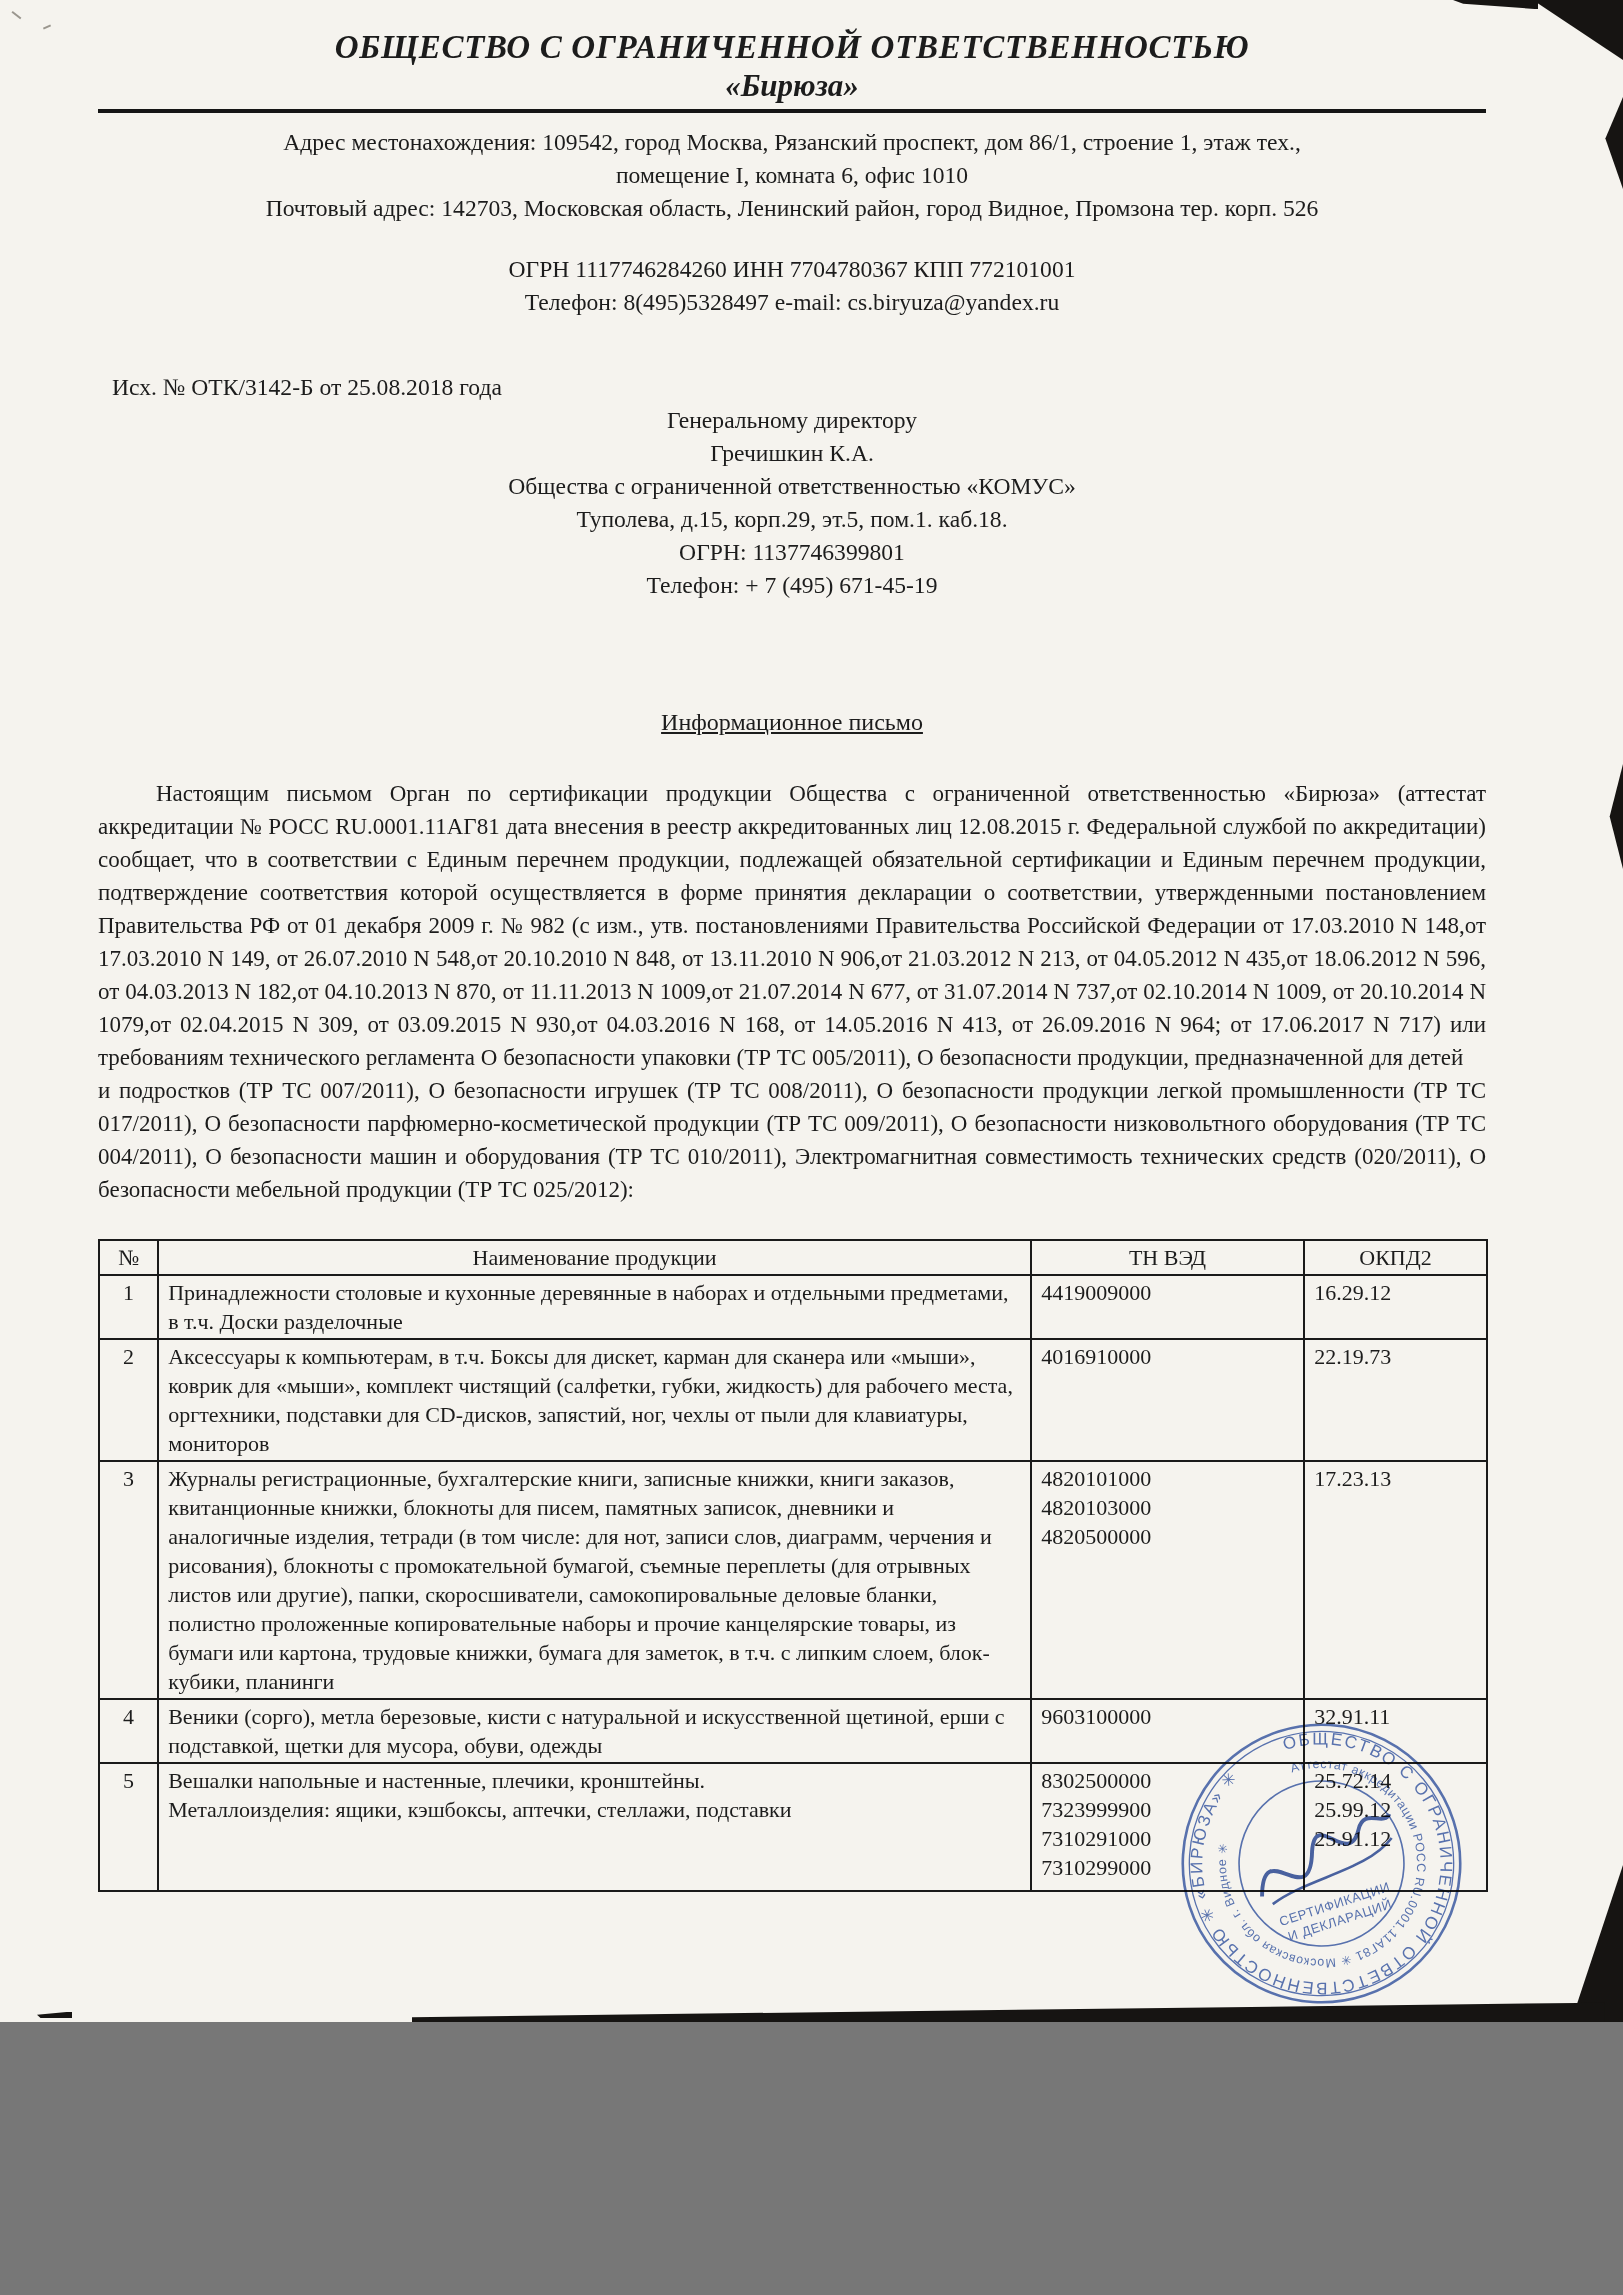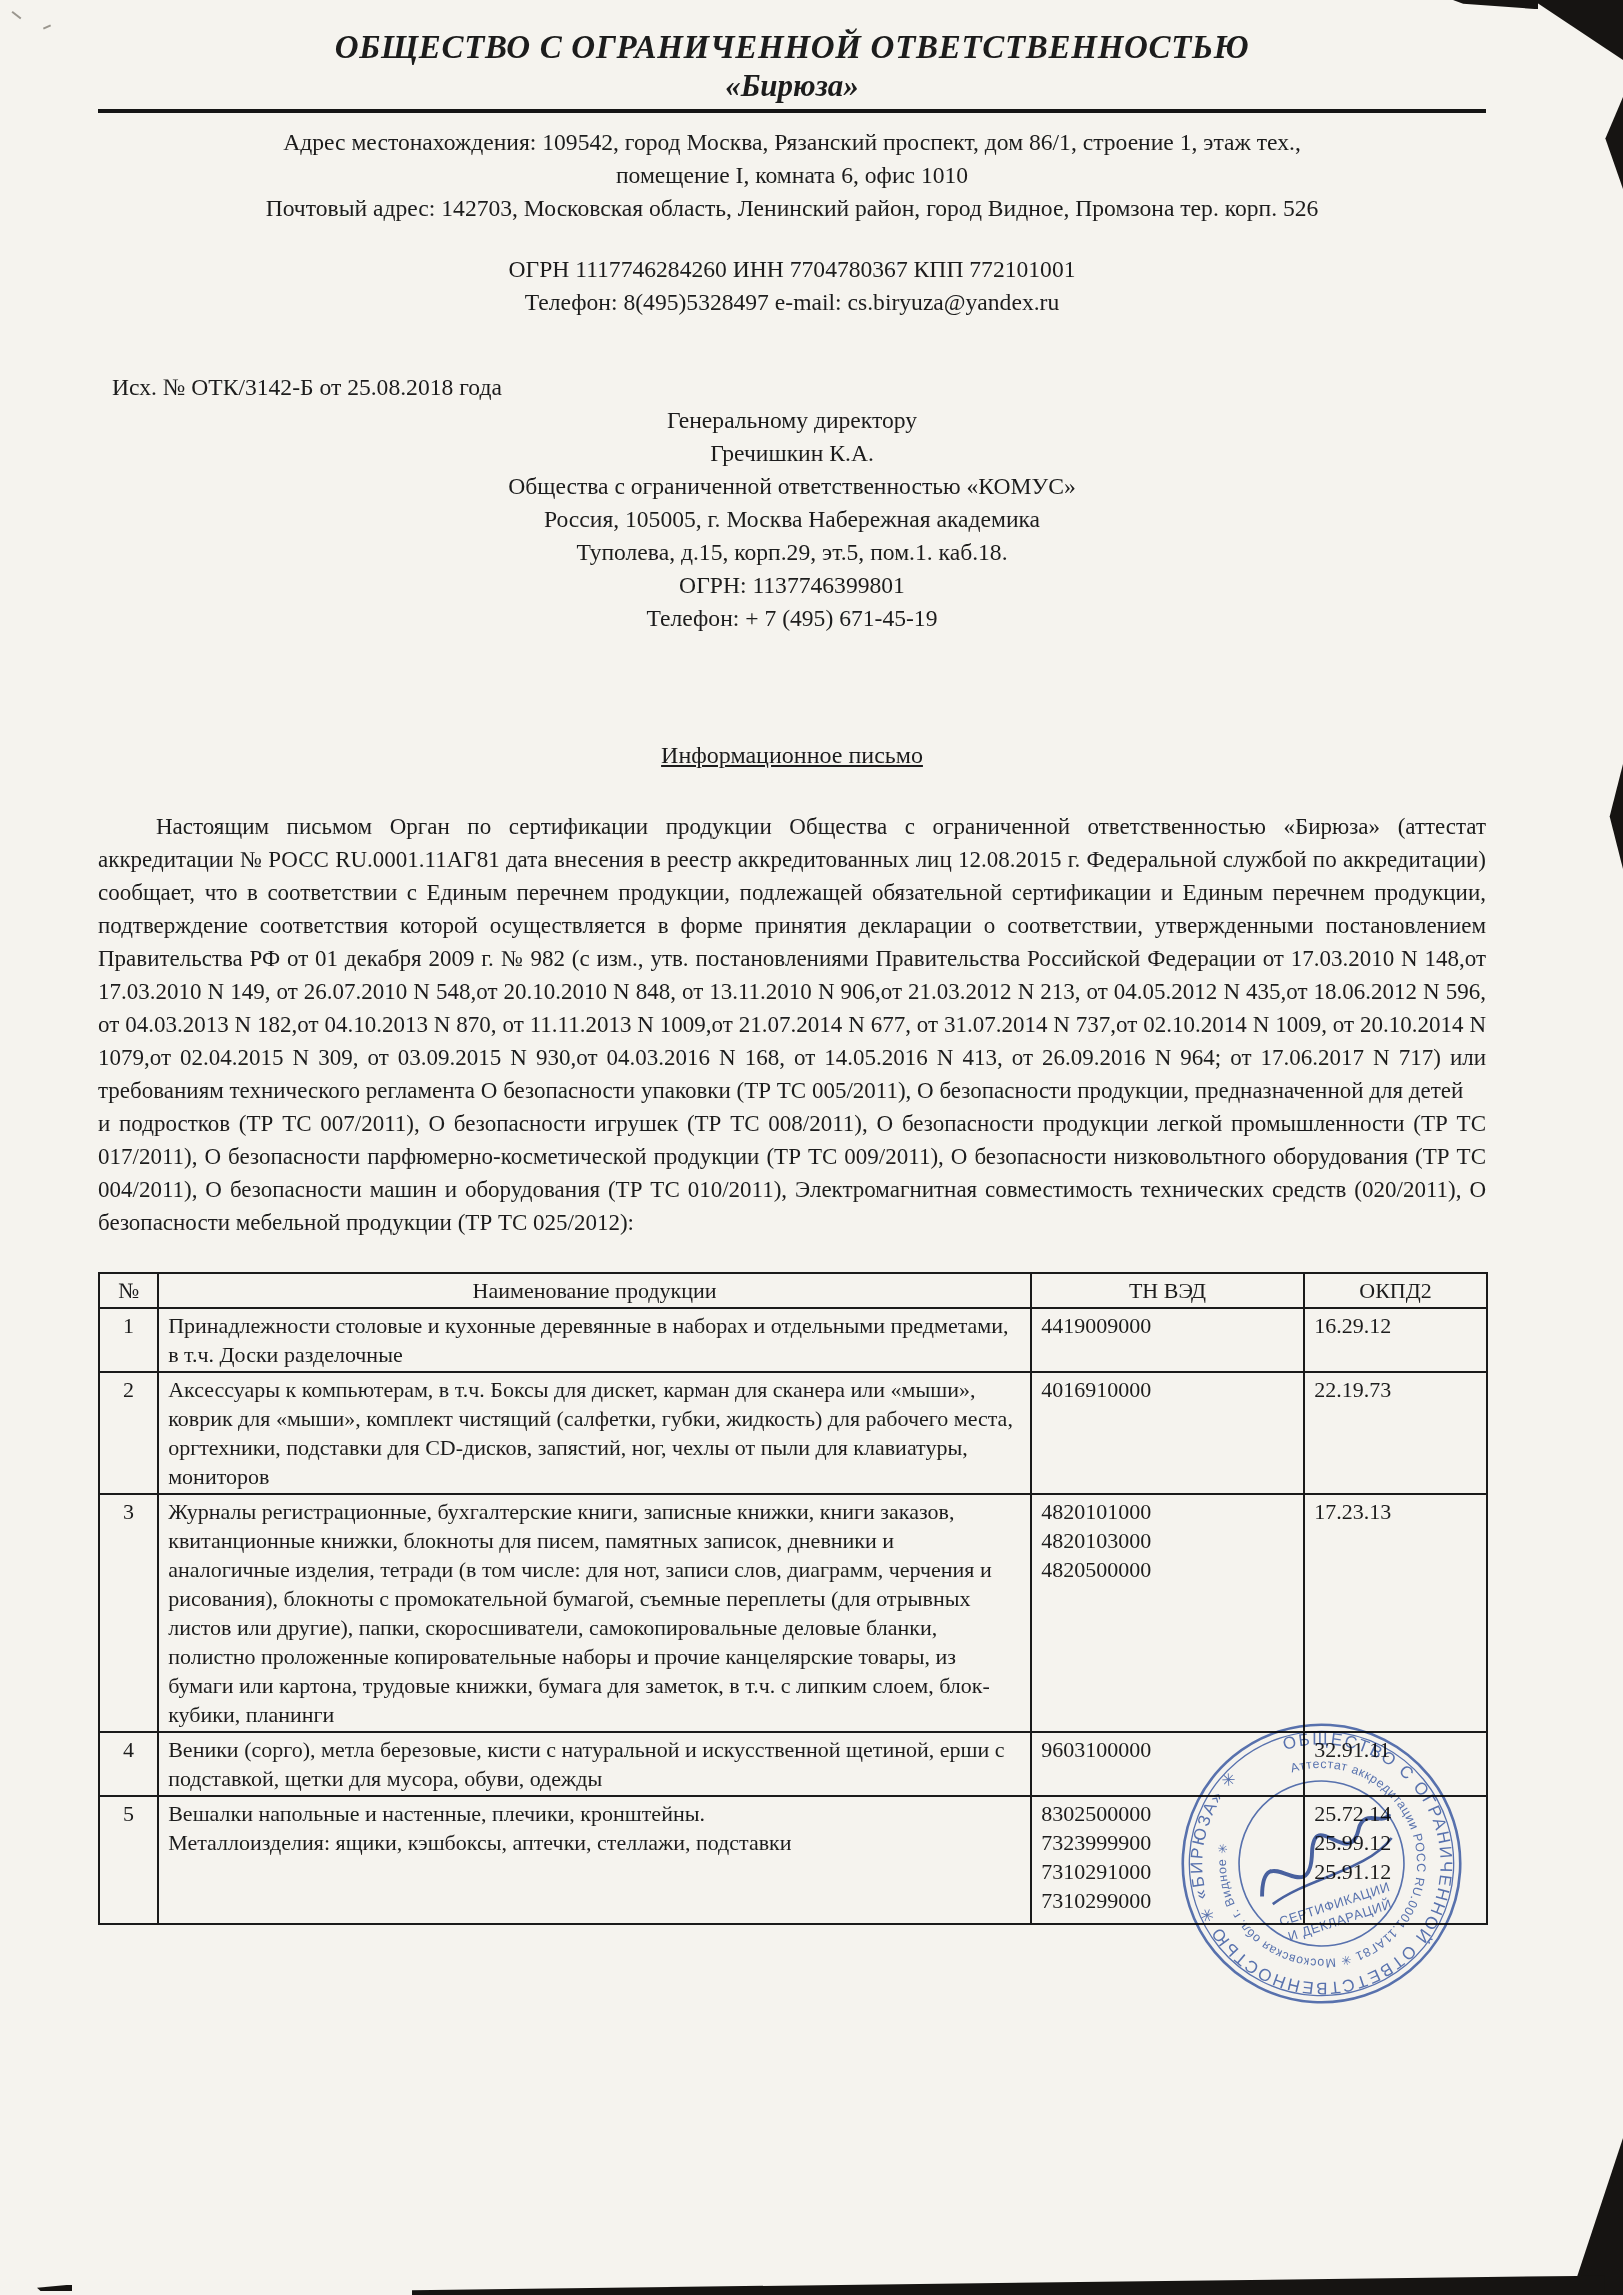--- a/index.html
+++ b/index.html
@@ -1,20 +1,20 @@
 <!DOCTYPE html>
 <html lang="ru" style="font-size:10.5px"><head>
 <meta charset="utf-8">
 <style>
   * { margin: 0; padding: 0; box-sizing: border-box; }
   html, body { background: #777; }
   .page {
     position: relative;
     width: 1623px;
-    height: 2295px;
+    height: 2022px;
     margin: 0 auto;
     background: #f5f3ee;
     font-family: "Liberation Serif", serif;
     color: #1c1c1c;
     overflow: hidden;
   }
   .content {
     position: absolute;
     left: 98px;
     top: 0;
@@ -130,21 +130,20 @@
       <div>ОГРН 1117746284260 ИНН 7704780367 КПП 772101001</div>
       <div>Телефон: 8(495)5328497 e-mail: cs.biryuza@yandex.ru</div>
     </div>
 
     <div class="ref-line">Исх. № ОТК/3142-Б от 25.08.2018 года</div>
 
     <div class="recipient">
       <div>Генеральному директору</div>
       <div>Гречишкин К.А.</div>
       <div>Общества с ограниченной ответственностью «КОМУС»</div>
-      <div>Россия, 105005, г. Москва Набережная академика</div>
       <div>Туполева, д.15, корп.29, эт.5, пом.1. каб.18.</div>
       <div>ОГРН: 1137746399801</div>
       <div>Телефон: + 7 (495) 671-45-19</div>
     </div>
 
     <div class="letter-title">Информационное письмо</div>
 
     <div class="letter-body">
       <p class="indent">Настоящим письмом Орган по сертификации продукции Общества с ограниченной ответственностью «Бирюза» (аттестат аккредитации № РОСС RU.0001.11АГ81 дата внесения в реестр аккредитованных лиц  12.08.2015 г. Федеральной службой по аккредитации) сообщает, что в соответствии с Единым перечнем продукции, подлежащей обязательной сертификации и Единым перечнем продукции, подтверждение соответствия которой осуществляется в форме принятия декларации о соответствии, утвержденными постановлением Правительства РФ от 01 декабря 2009 г. № 982 (с изм., утв. постановлениями Правительства Российской Федерации от 17.03.2010 N 148,от 17.03.2010 N 149, от 26.07.2010 N 548,от 20.10.2010 N 848, от 13.11.2010 N 906,от 21.03.2012 N 213, от 04.05.2012 N 435,от 18.06.2012 N 596, от 04.03.2013 N 182,от 04.10.2013 N 870, от 11.11.2013 N 1009,от 21.07.2014 N 677, от 31.07.2014 N 737,от 02.10.2014 N 1009, от 20.10.2014 N 1079,от 02.04.2015 N 309, от 03.09.2015 N 930,от 04.03.2016 N 168, от 14.05.2016 N 413, от 26.09.2016 N 964; от 17.06.2017 N 717) или требованиям технического регламента О безопасности упаковки (ТР ТС 005/2011), О безопасности продукции, предназначенной для детей</p>
       <p>и подростков (ТР ТС 007/2011), О безопасности игрушек (ТР ТС 008/2011), О безопасности продукции легкой промышленности (ТР ТС 017/2011), О безопасности парфюмерно-косметической продукции (ТР ТС 009/2011), О безопасности низковольтного оборудования (ТР ТС 004/2011), О безопасности машин и оборудования (ТР ТС 010/2011), Электромагнитная совместимость технических средств (020/2011), О безопасности мебельной продукции (ТР ТС 025/2012):</p>

